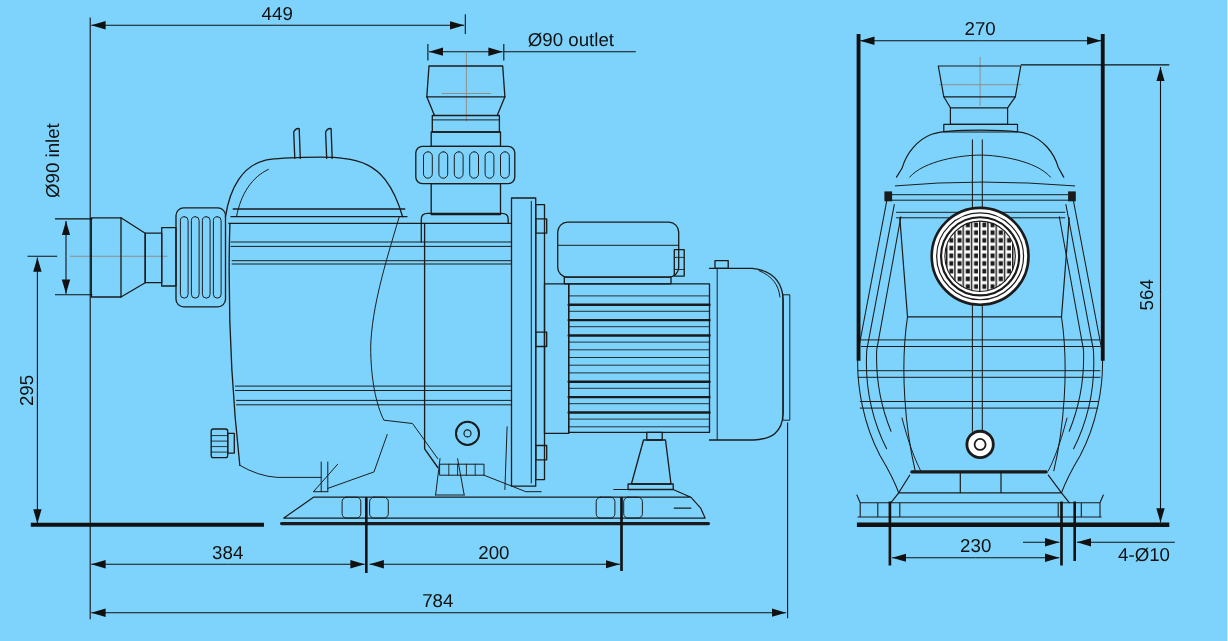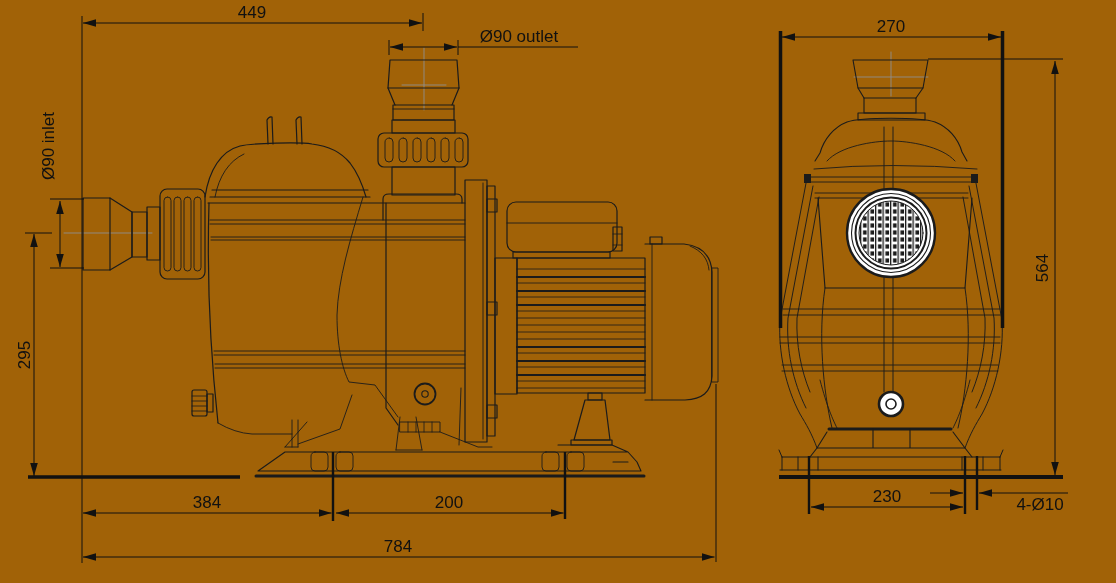--- a/index.html
+++ b/index.html
@@ -1,16 +1,16 @@
 <!DOCTYPE html>
 <html><head>
 <meta charset="utf-8">
 <style>
   html,body{margin:0;padding:0;background:#fff;}
-  .stage{width:1116px;height:583px;background:#a16207;position:relative;overflow:hidden;
+  .stage{width:1116px;height:583px;background:#7dd3fc;position:relative;overflow:hidden;
          font-family:"Liberation Sans", sans-serif;}
   svg{display:block;}
   .dim-text{font-family:"Liberation Sans", sans-serif;font-size:17px;fill:#111;}
 </style>
 </head>
 <body>
 
 <div class="stage">
 <svg width="1116" height="583" viewBox="0 0 1116 583">
   <defs>

